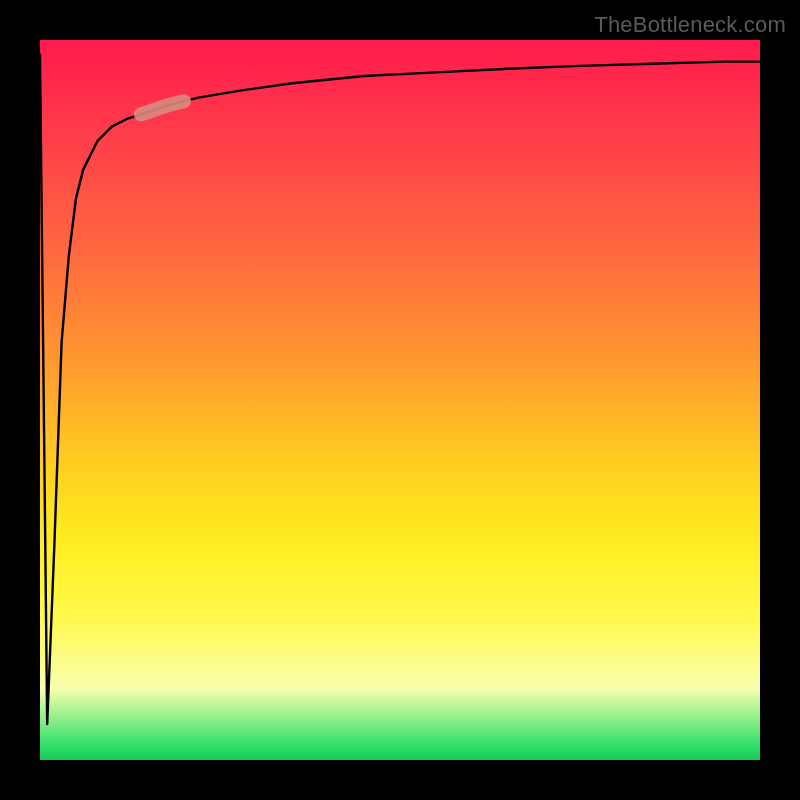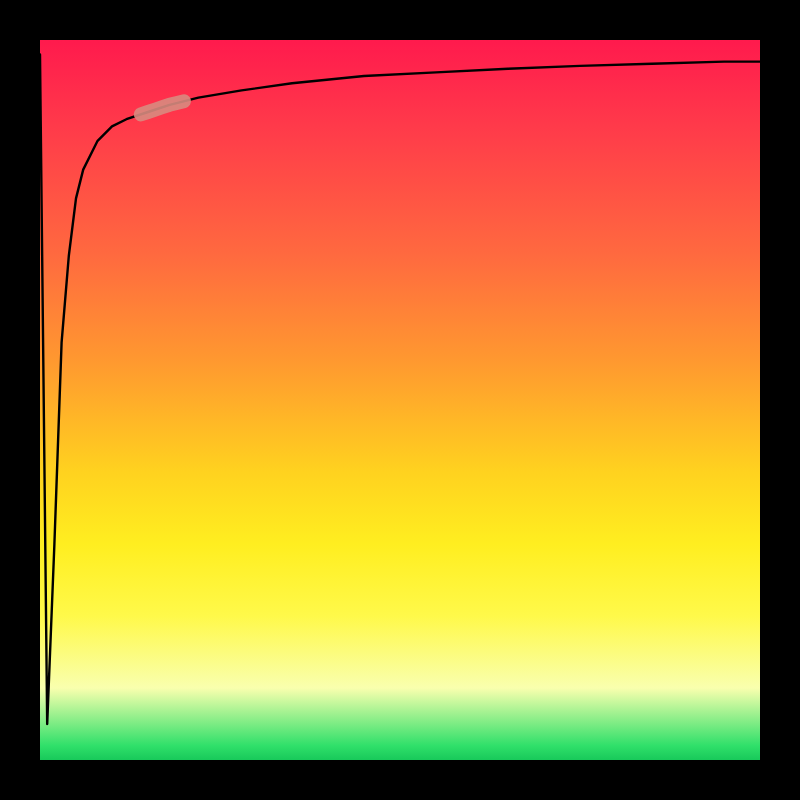--- a/index.html
+++ b/index.html
@@ -61,18 +61,19 @@
     pointer-events: none;
   }
 </style>
 </head>
 <body>
 
 <div class="stage">
   <div class="frame"></div>
   <div class="plot"></div>
 
+  <div class="watermark">TheBottleneck.com</div>
 
   <svg class="curve-layer" viewBox="0 0 800 800">
     <path id="curve-path" fill="none" stroke="#000000" stroke-width="2.4" stroke-linecap="round" stroke-linejoin="round" d="M40.0 54.4 L47.2 724.0 L54.4 544.0 L61.6 342.4 L68.8 256.0 L76.0 198.4 L83.2 169.6 L97.6 140.8 L112.0 126.4 L126.4 119.2 L148.0 112.0 L169.6 104.8 L198.4 97.6 L241.6 90.4 L292.0 83.2 L364.0 76.0 L436.0 72.4 L508.0 68.8 L580.0 65.9 L652.0 63.8 L724.0 61.6 L760.0 61.6 "></path>
     <path id="highlight-path" fill="none" stroke="#d88b80" stroke-width="14" stroke-linecap="round" opacity="0.9" d="M140.8 114.4 L148.0 112.0 L155.2 109.6 L162.4 107.2 L169.6 104.8 L176.8 103.0 L184.0 101.2 "></path>
   </svg>
 </div>
 
 </body></html>

